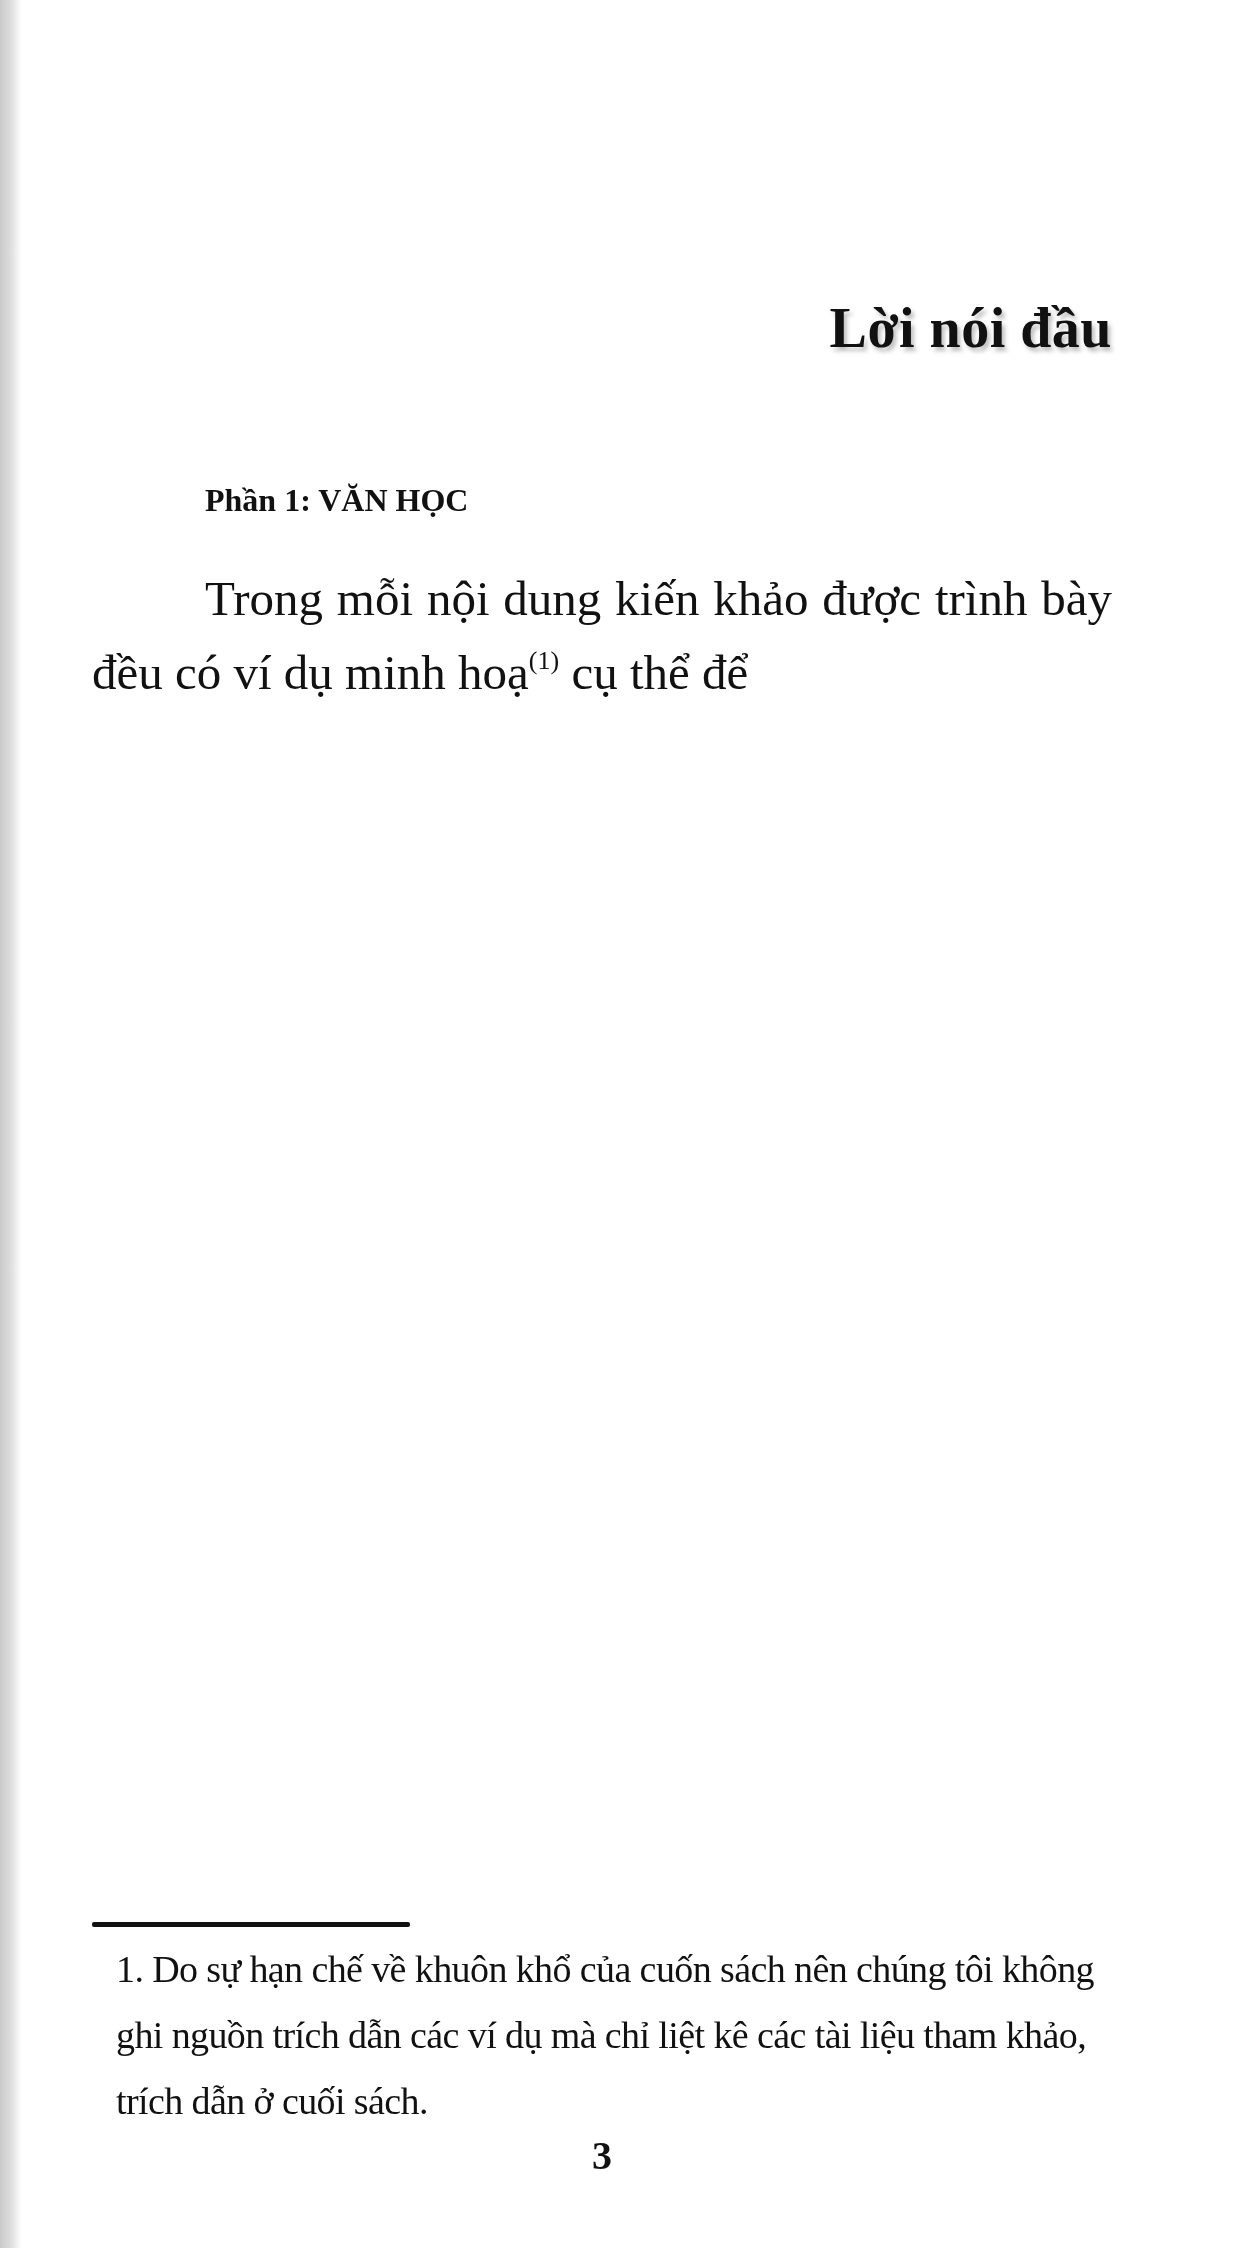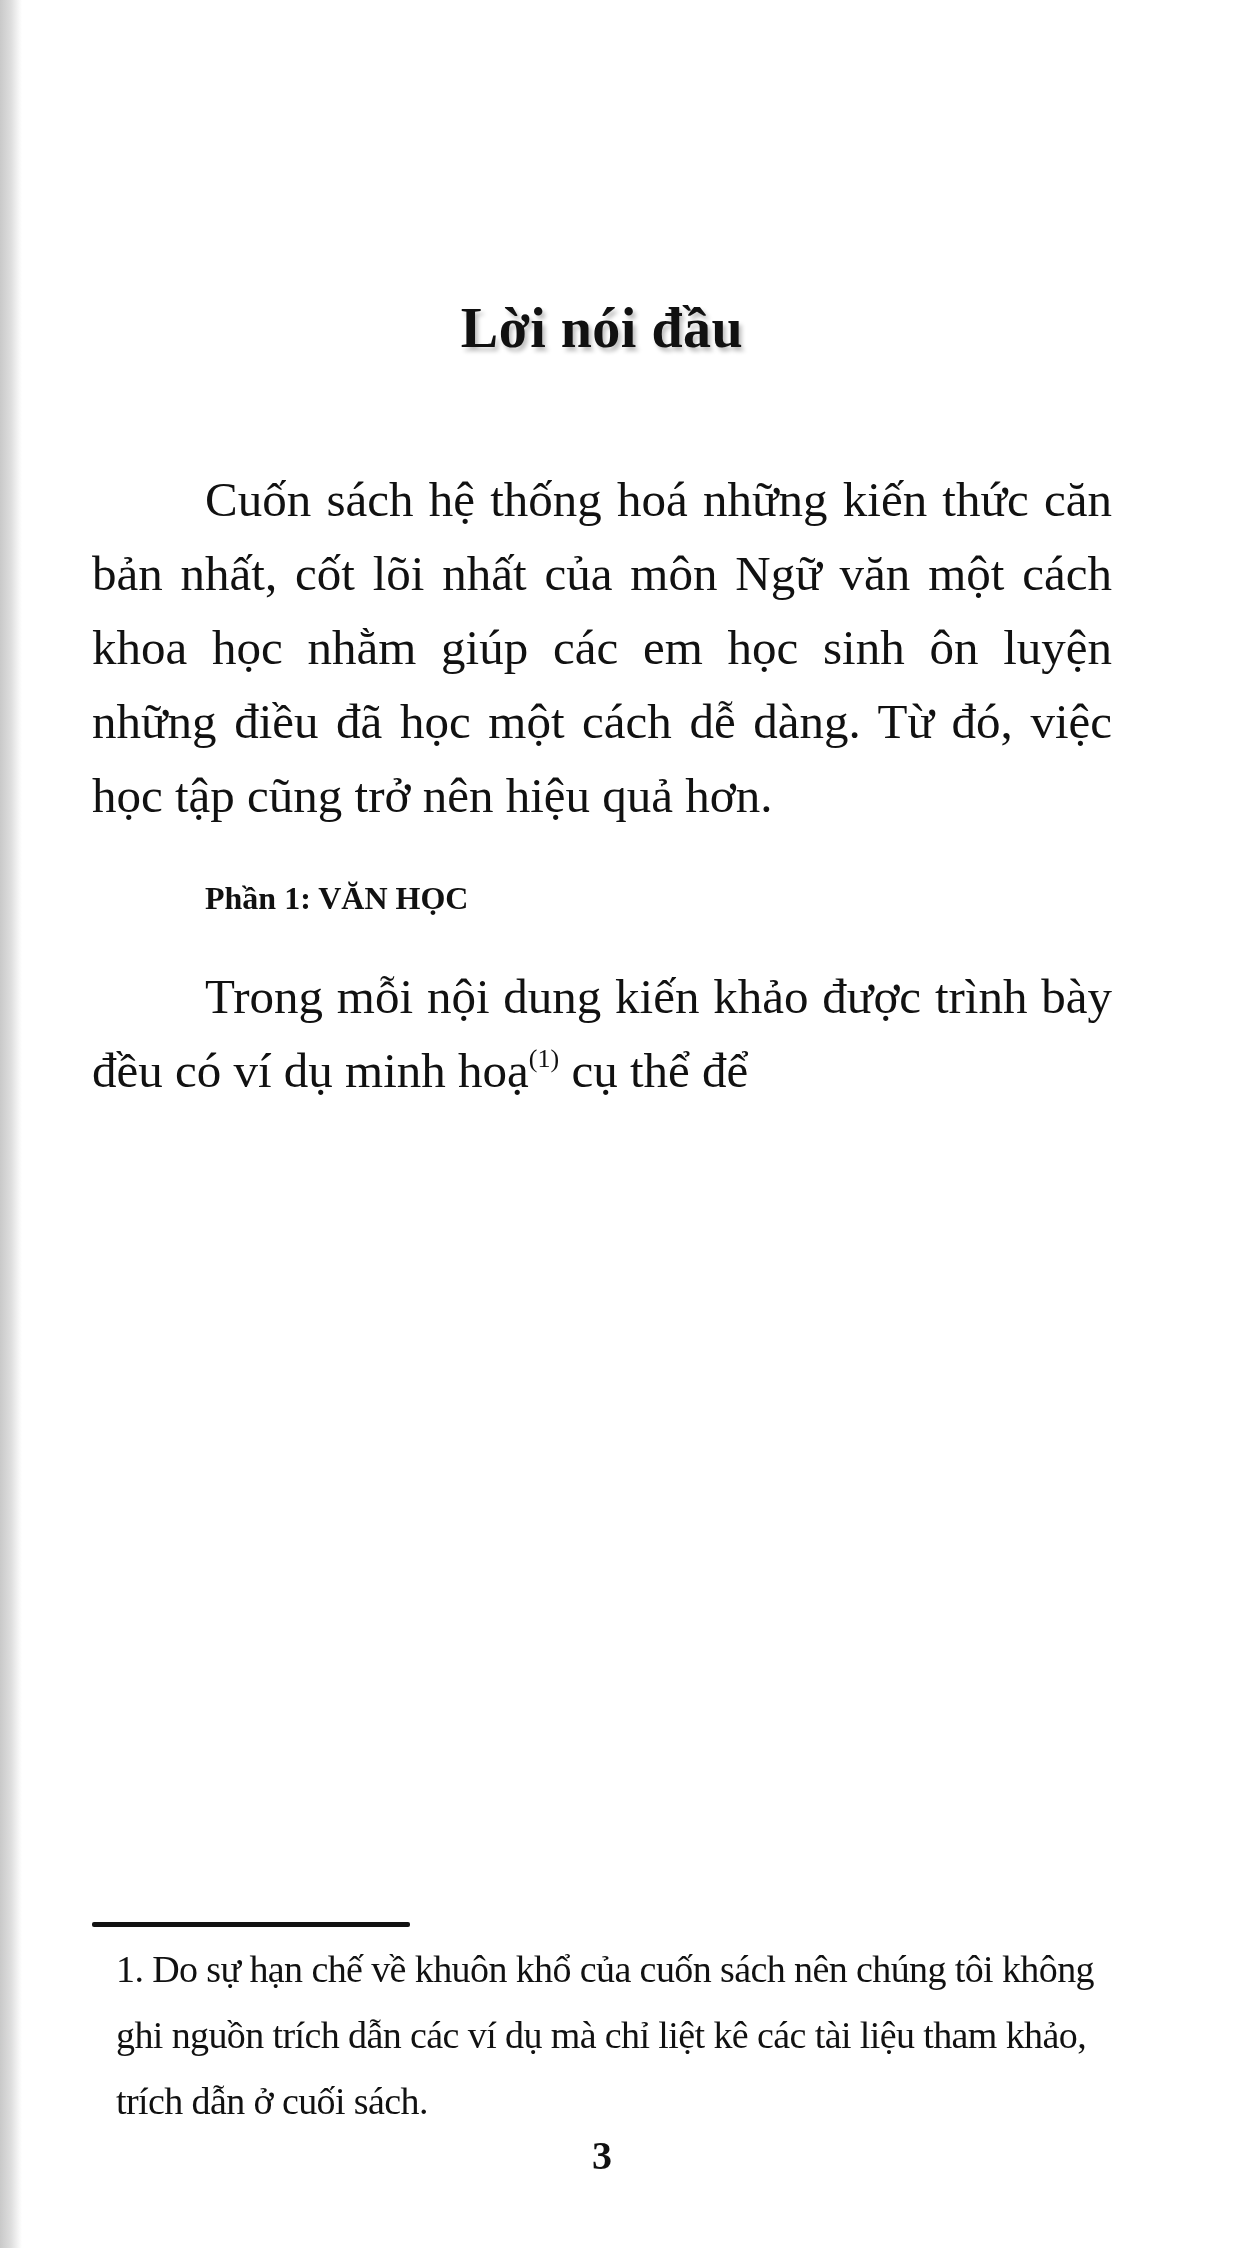--- a/index.html
+++ b/index.html
@@ -28,21 +28,21 @@
     left: 92px;
     top: 0;
     width: 1020px;
     height: 2248px;
   }
   .title {
     position: absolute;
     top: 296px;
     left: 0;
     width: 1020px;
-    text-align: center;
+    text-align: right;
     font-size: 56px;
     font-weight: bold;
     letter-spacing: 0.5px;
     text-shadow: 3px 4px 4px rgba(0,0,0,0.25);
   }
   .body-text {
     position: absolute;
     top: 463px;
     left: 0;
     width: 1020px;
@@ -98,21 +98,20 @@
 </head>
 <body>
 
 <div class="page-edge"></div>
 
 <div class="page">
   <div class="title">Lời nói đầu</div>
 
   <div class="body-text">
 
-    <p class="para">Cuốn sách hệ thống hoá những kiến thức căn bản nhất, cốt lõi nhất của môn Ngữ văn một cách khoa học nhằm giúp các em học sinh ôn luyện những điều đã học một cách dễ dàng. Từ đó, việc học tập cũng trở nên hiệu quả hơn.</p>
 
 
     <div class="part">Phần 1: VĂN HỌC</div>
 
     <p class="para"><span>Trong mỗi nội dung kiến khảo được trình bày đều có ví dụ minh hoạ</span><sup>(1)</sup><span> cụ thể để</span></p>
   </div>
 
   <div class="fn-rule"></div>
   <div class="footnote">1. Do sự hạn chế về khuôn khổ của cuốn sách nên chúng tôi không ghi nguồn trích dẫn các ví dụ mà chỉ liệt kê các tài liệu tham khảo, trích dẫn ở cuối sách.</div>
 

